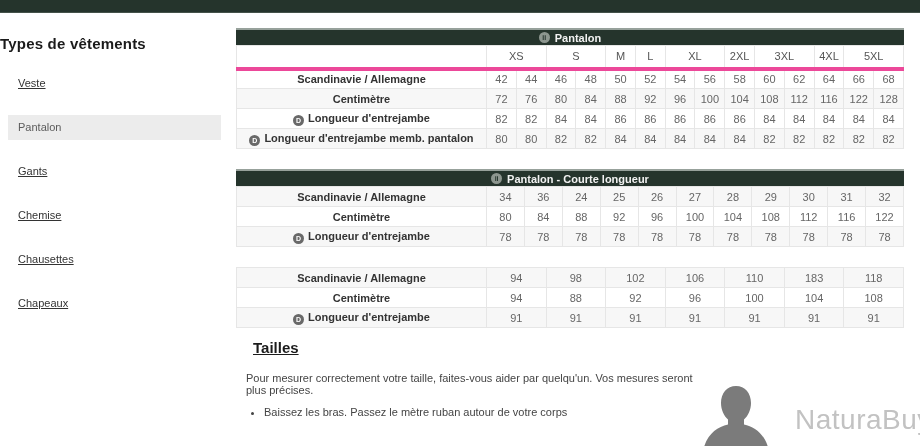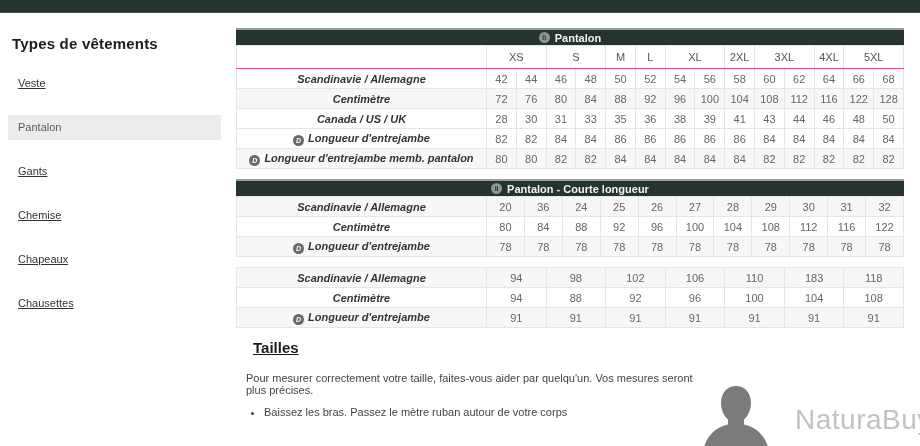--- a/index.html
+++ b/index.html
@@ -10,46 +10,46 @@
     font-family: "Liberation Sans", sans-serif;
   }
   .topbar {
     position: absolute; left: 0; top: 0; width: 920px; height: 13px;
     background: #25342c; border-bottom: 1px solid #44524a;
   }
   
   .sidebar { position: absolute; left: 0; top: 13px; width: 235px; }
   .sidebar h2 {
     font-size: 15px; font-weight: bold; color: #1b1b1b;
-    margin: 22px 8px 10px 12px; letter-spacing: 0.2px;
+    margin: 22px 8px 10px 0; letter-spacing: 0.2px;
   }
   .sidebar nav { margin: 0 14px 0 8px; }
   .nav-item { padding: 7px 10px; font-size: 11px; line-height: 11px; cursor: pointer; margin-top: 19px; }
   .nav-item a { color: #333; text-decoration: underline; }
   .nav-item.selected { background: #ececec; color: #5c5c5c; }
   
   .main { position: absolute; left: 236px; top: 28px; width: 668px; }
-  .size-table + .size-table { margin-top: 10px; }
+  .size-table + .size-table { margin-top: 20px; }
   .table-title {
     height: 17px; background: #25342c; border-top: 2px solid #97a19b;
     color: #f2f2f2; font-size: 11px; font-weight: bold;
     display: flex; align-items: center; justify-content: center; gap: 5px;
   }
   .title-icon {
     width: 11px; height: 11px; border-radius: 50%; background: #8d968f;
     color: #25342c; font-size: 7px; font-weight: bold; line-height: 11px;
     text-align: center; display: inline-block; flex: 0 0 auto;
   }
   table { border-collapse: collapse; width: 100%; table-layout: fixed; font-size: 11px; }
   td {
     border: 1px solid #e6e6e6; height: 20px; padding: 0 2px;
     text-align: center; color: #666; white-space: nowrap; overflow: hidden;
   }
-  tr.sizes-header td { height: 23px; color: #555; border-bottom: 1px solid #ec4899; }
-  td.row-label { font-weight: bold; color: #333; font-style: italic; }
+  tr.sizes-header td { height: 23px; color: #555; border-bottom: 4px solid #ec4899; }
+  td.row-label { font-weight: bold; color: #333; }
   tr.zebra { background: #f7f7f7; }
   .row-icon {
     width: 11px; height: 11px; border-radius: 50%; background: #696969;
     color: #ffffff; font-size: 7px; font-weight: bold; line-height: 11px;
     text-align: center; display: inline-block; vertical-align: -1px; margin-right: 4px;
     cursor: pointer;
   }
   
   .sizes { margin-top: 11px; padding-left: 10px; width: 470px; }
   .sizes h3 { font-size: 15px; font-weight: bold; color: #1b1b1b; margin: 0 0 9px 7px; text-decoration: underline; }
@@ -68,22 +68,22 @@
 
 <div class="topbar"></div>
 
 <div class="sidebar">
   <h2>Types de vêtements</h2>
   <nav id="sidebar-nav">
       <div class="nav-item"><a href="#">Veste</a></div>
       <div class="nav-item selected">Pantalon</div>
       <div class="nav-item"><a href="#">Gants</a></div>
       <div class="nav-item"><a href="#">Chemise</a></div>
+      <div class="nav-item"><a href="#">Chausettes</a></div>
       <div class="nav-item"><a href="#">Chapeaux</a></div>
-      <div class="nav-item"><a href="#">Chausettes</a></div>
     </nav>
 </div>
 
 <div class="main">
   <div id="tables">
       <div class="size-table">
         <div class="table-title">
           <span class="title-icon">ii</span>
           <span>Pantalon</span>
         </div>
@@ -146,37 +146,20 @@
               <td>96</td>
               <td>100</td>
               <td>104</td>
               <td>108</td>
               <td>112</td>
               <td>116</td>
               <td>122</td>
               <td>128</td>
             </tr>
             <tr>
-              <td class="row-label"><span>Canada / US / UK</span></td>
-              <td>28</td>
-              <td>30</td>
-              <td>31</td>
-              <td>33</td>
-              <td>35</td>
-              <td>36</td>
-              <td>38</td>
-              <td>39</td>
-              <td>41</td>
-              <td>43</td>
-              <td>44</td>
-              <td>46</td>
-              <td>48</td>
-              <td>50</td>
-            </tr>
-            <tr>
               <td class="row-label"><span class="row-icon">D</span><span>Longueur d'entrejambe</span></td>
               <td>82</td>
               <td>82</td>
               <td>84</td>
               <td>84</td>
               <td>86</td>
               <td>86</td>
               <td>86</td>
               <td>86</td>
               <td>86</td>
@@ -222,21 +205,21 @@
             <col>
             <col>
             <col>
             <col>
             <col>
             <col>
           </colgroup>
           <tbody>
             <tr class="zebra">
               <td class="row-label"><span>Scandinavie / Allemagne</span></td>
-              <td>20</td>
+              <td>34</td>
               <td>36</td>
               <td>24</td>
               <td>25</td>
               <td>26</td>
               <td>27</td>
               <td>28</td>
               <td>29</td>
               <td>30</td>
               <td>31</td>
               <td>32</td>

